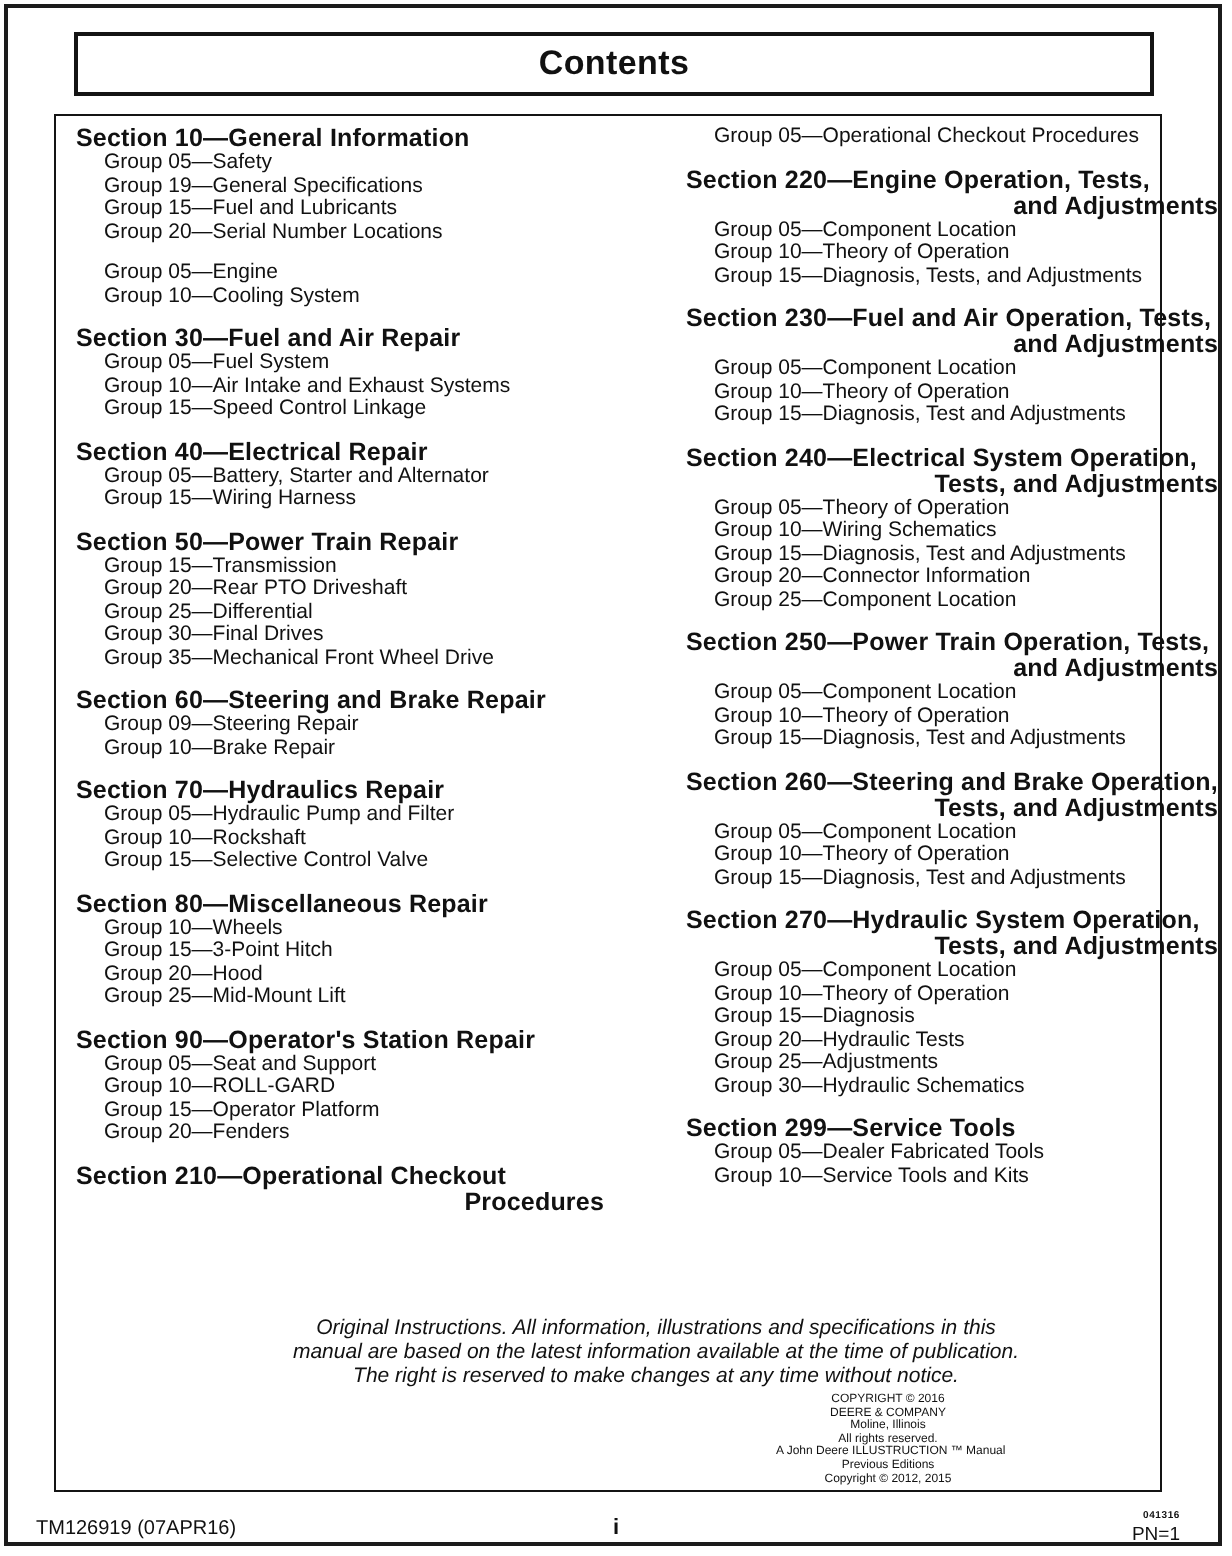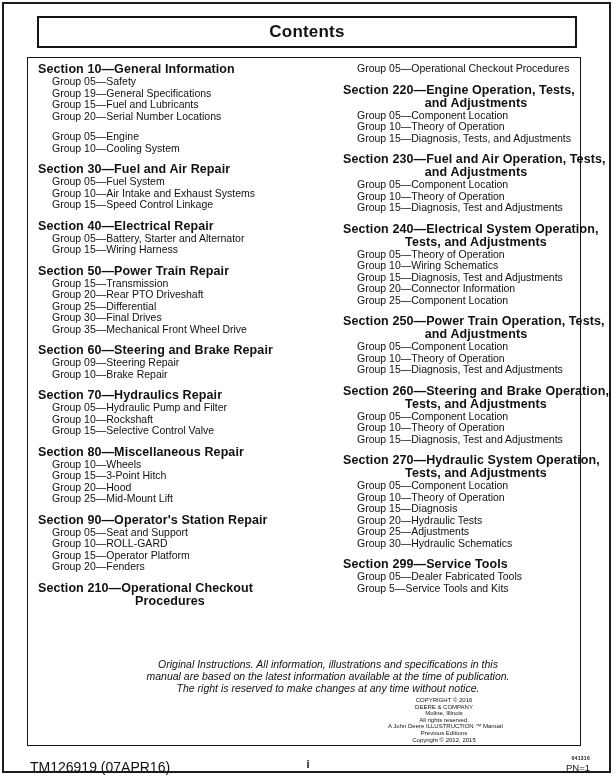--- a/index.html
+++ b/index.html
@@ -56,21 +56,21 @@
   }
   .toc-col-left  { left: 38px;  width: 264px; }
   .toc-col-right { left: 309px; width: 266px; margin-left: 34px; }
   .toc-section { margin-bottom: 9px; }
   .sec-title {
     font-size: 12.5px;
     font-weight: bold;
     line-height: 13px;
     letter-spacing: 0.1px;
   }
-  .sec-title-cont { text-align: center; }
+  .sec-title-cont { text-align: right; }
   .group-line {
     font-size: 10.5px;
     line-height: 11.5px;
     padding-left: 14px;
   }
   .footer-notice {
     position: absolute;
     left: 27px; top: 658px;
     width: 602px;
     text-align: center;
@@ -87,22 +87,22 @@
     line-height: 6.6px;
     white-space: nowrap;
   }
   .bottom-row {
     position: absolute;
     left: 0; top: 755px;
     width: 616px; height: 20px;
   }
   .doc-id {
     position: absolute;
-    left: 30px; top: 4px;
-    font-size: 14px;
+    left: 18px; top: 4px;
+    font-size: 10px;
   }
   .page-num {
     position: absolute;
     left: 0; top: 3px;
     width: 616px;
     text-align: center;
     font-size: 11px;
     font-weight: bold;
   }
   .print-code {
@@ -239,21 +239,21 @@
         <div class="group-line">Group 05—Component Location</div>
         <div class="group-line">Group 10—Theory of Operation</div>
         <div class="group-line">Group 15—Diagnosis</div>
         <div class="group-line">Group 20—Hydraulic Tests</div>
         <div class="group-line">Group 25—Adjustments</div>
         <div class="group-line">Group 30—Hydraulic Schematics</div>
       </div>
       <div class="toc-section">
         <div class="sec-title">Section 299—Service Tools</div>
         <div class="group-line">Group 05—Dealer Fabricated Tools</div>
-        <div class="group-line">Group 5—Service Tools and Kits</div>
+        <div class="group-line">Group 10—Service Tools and Kits</div>
       </div>
     </div>
 
   <div class="footer-notice">
     <div>Original Instructions. All information, illustrations and specifications in this</div>
     <div>manual are based on the latest information available at the time of publication.</div>
     <div>The right is reserved to make changes at any time without notice.</div>
   </div>
 
   <div class="copyright-block">

